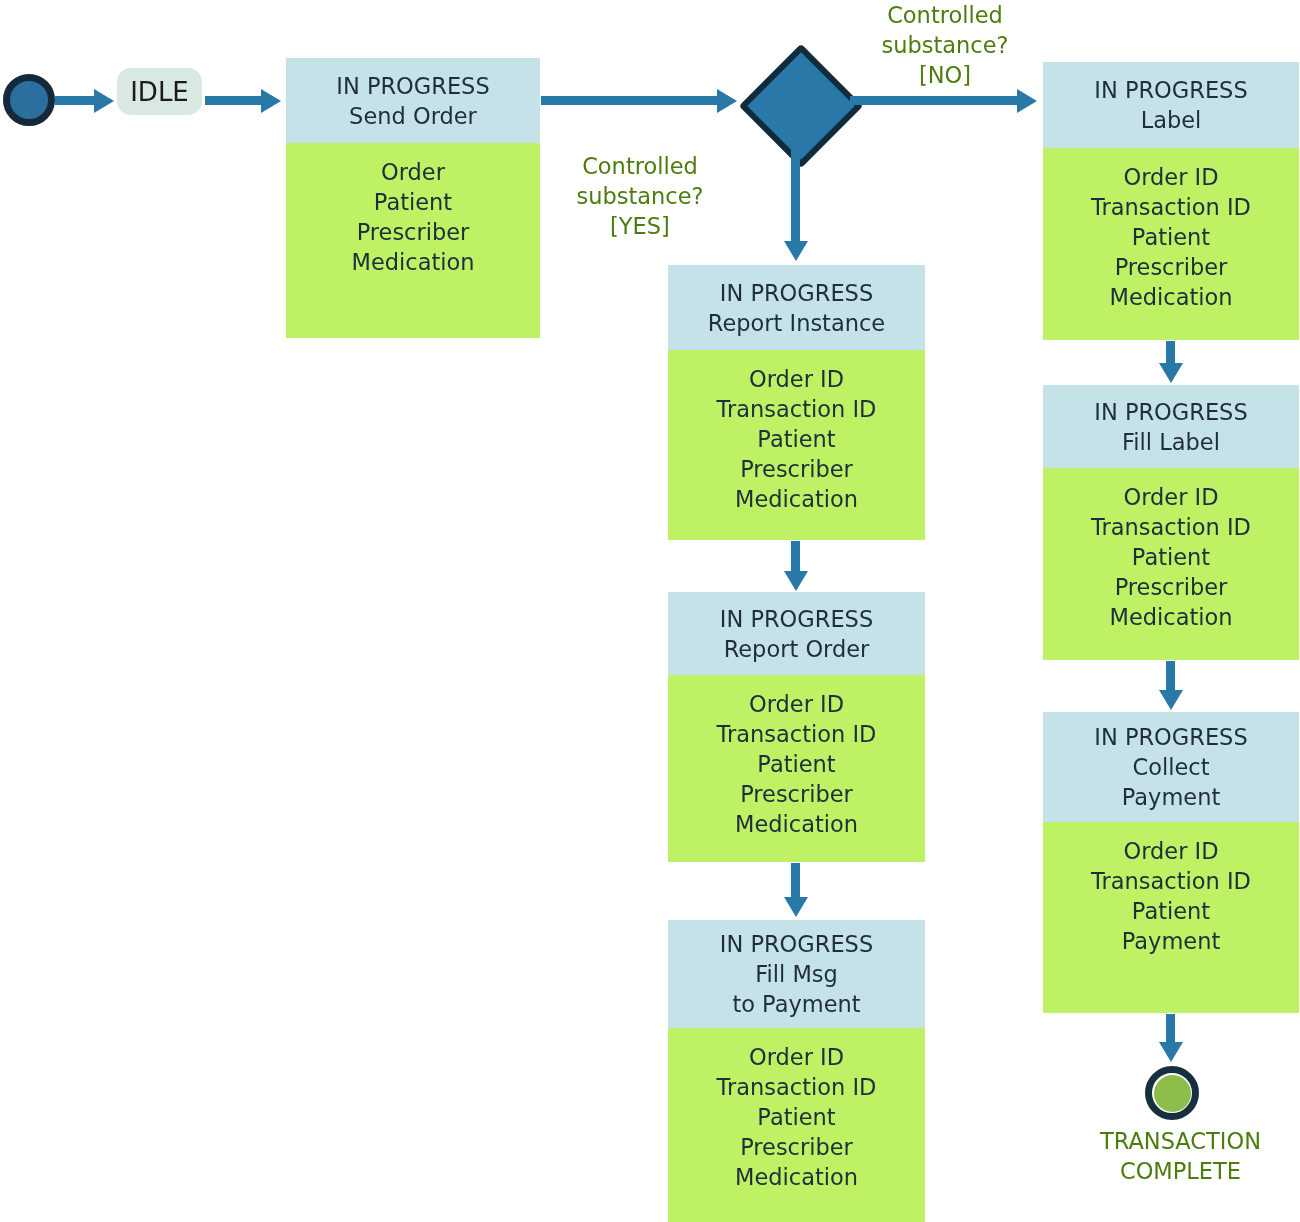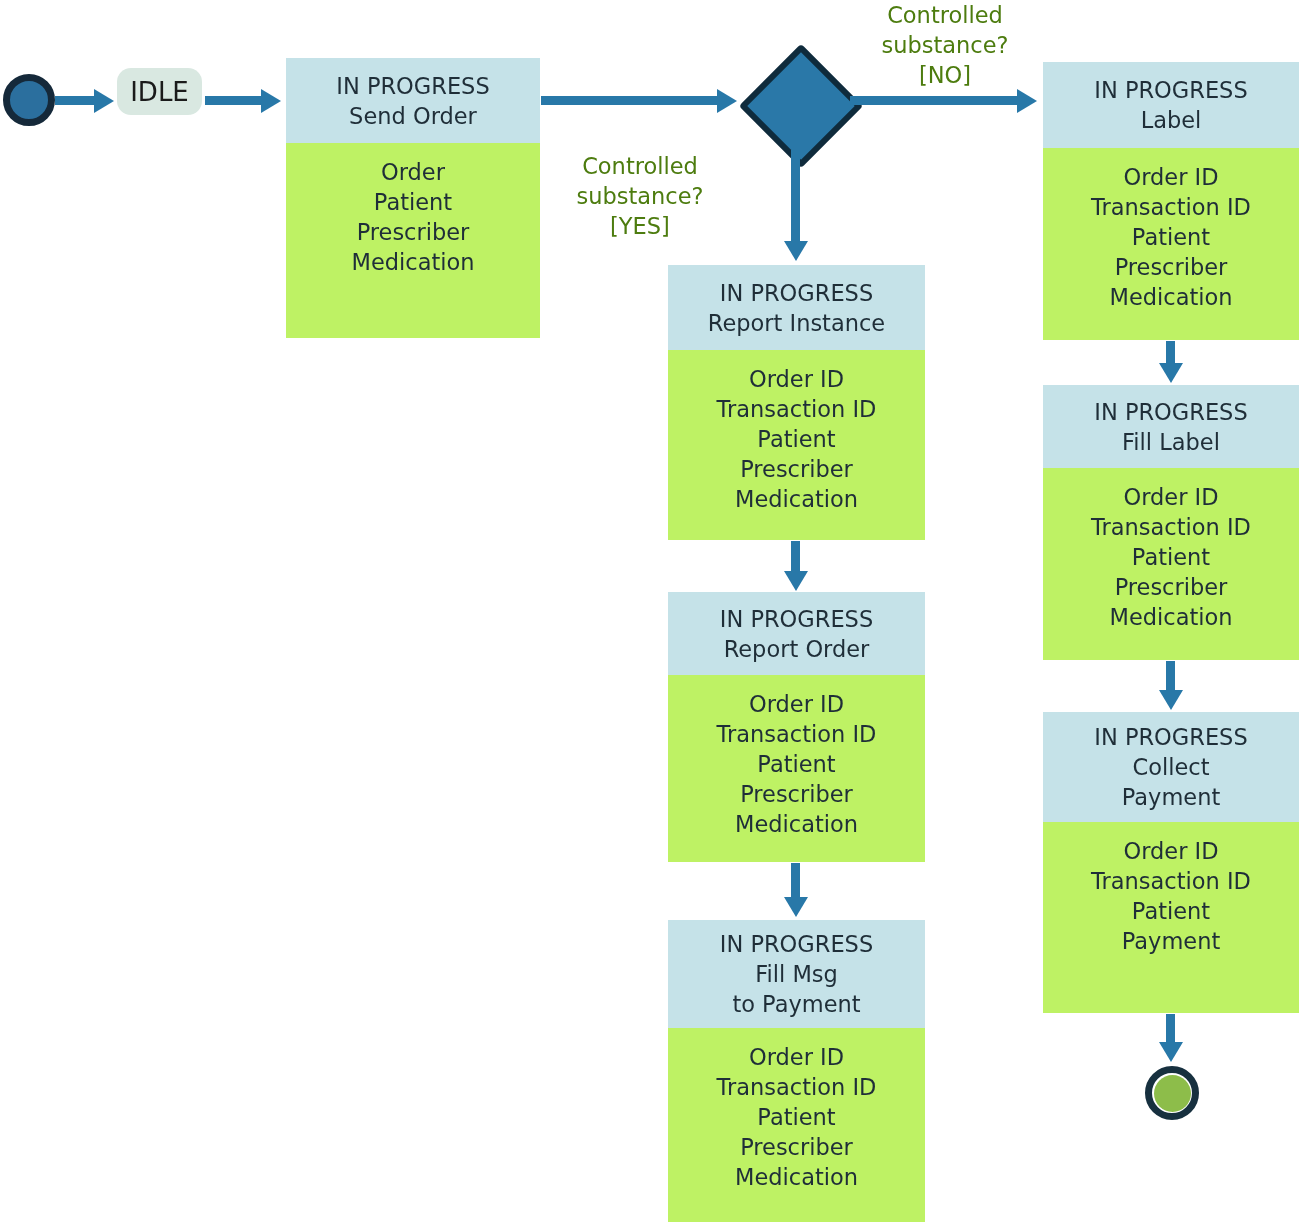--- a/index.html
+++ b/index.html
@@ -189,14 +189,18 @@
         <div>Patient</div>
         <div>Payment</div>
       </div>
   </div>
 
   <div class="arrow-v" style="left:1166px;top:1014px;height:29px;"></div>
 
   <div class="end-ring">
     <div class="end-dot"></div>
   </div>
+  <div class="flow-label" style="left:1063px;top:1126px;width:235px;">
+      <div>TRANSACTION</div>
+      <div>COMPLETE</div>
+    </div>
 
 </div>
 
 </body></html>

